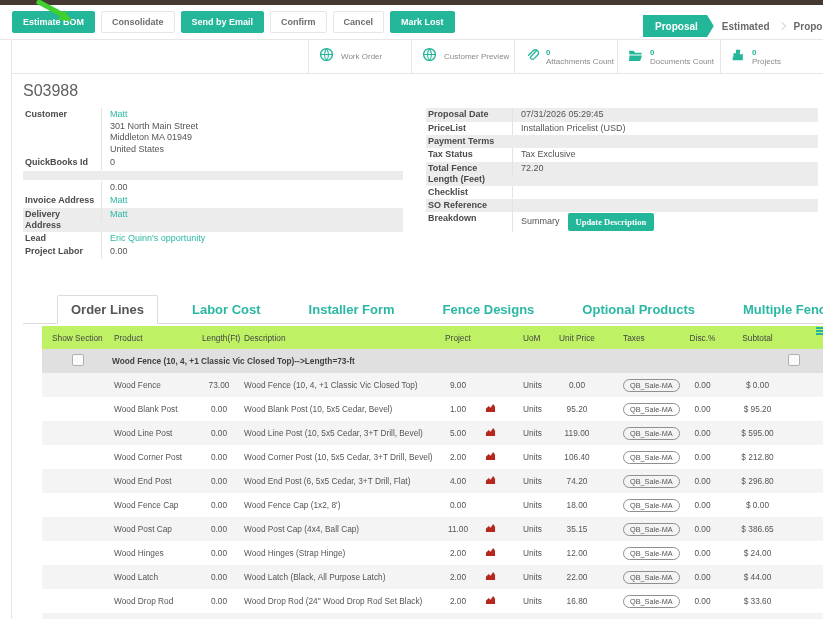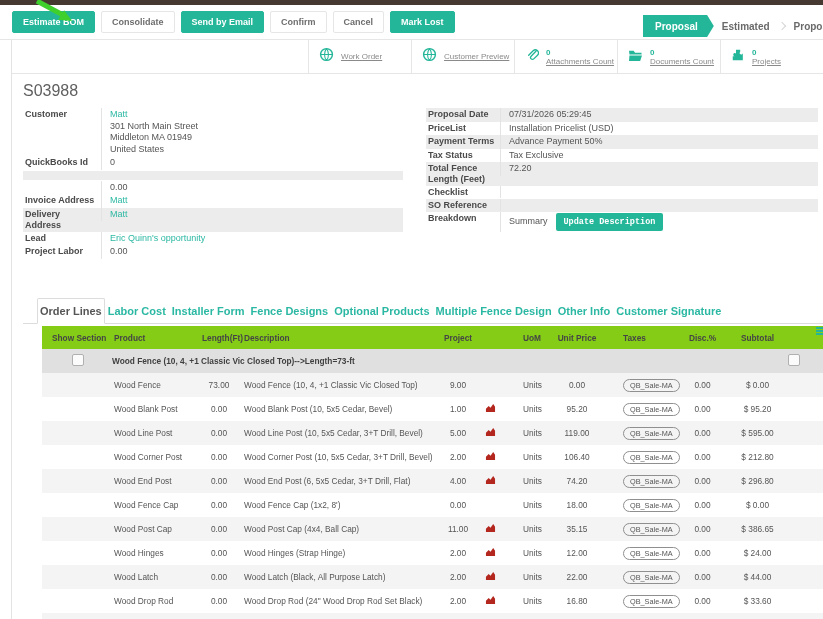--- a/index.html
+++ b/index.html
@@ -32,55 +32,55 @@
     border-left:1px solid #e3e3e3; }
 
   
   #smart-row { position:absolute; right:0; top:0; height:33px; display:flex; border-bottom:1px solid #e6e6e6; }
   .sheet-topline { position:absolute; left:0; top:33px; width:812px; border-bottom:1px solid #e6e6e6; }
   .smart-btn { width:103px; height:33px; border-left:1px solid #e6e6e6; display:flex; align-items:center;
     gap:7px; padding-left:10px; cursor:pointer; background:#fff; }
   .smart-btn svg { flex:0 0 auto; }
   .smart-txt { display:flex; flex-direction:column; line-height:9px; }
   .smart-count { font-size:8px; color:#24b699; font-weight:700; }
-  .smart-label { font-size:8px; color:#8a8a8a; width:70px;text-decoration:underline; }
+  .smart-label { font-size:8px; color:#8a8a8a; width:70px; }
 
   
   .record-title { position:absolute; left:11px; top:42px; font-size:16px; font-weight:500; color:#5f5f5f; }
 
   
   .fields { position:absolute; font-size:9px; color:#555; }
   .fields.left  { left:11px; top:68px; width:380px; }
   .fields.right { left:414px; top:68px; width:392px; }
   .frow { display:grid; min-height:12.5px; align-items:start; }
   .fields.left  .frow { grid-template-columns:78px 1fr; }
-  .fields.right .frow { grid-template-columns:74px 1fr; }
+  .fields.right .frow { grid-template-columns:74px 1fr;gap:12px; }
   .frow.shaded { background:#ececec; }
   .frow.band { min-height:9px; background:#ececec; margin:1px 0; }
   .flabel { font-weight:700; color:#4a4a4a; padding:1px 4px 1px 2px; line-height:11px; }
   .fval { border-left:1px solid #e3e3e3; padding:1px 0 1px 8px; line-height:11.5px; min-height:12px; }
   .fval .sub { color:#555; }
   .fval.link, .link-line { color:#2bb8a3; cursor:pointer; }
   .mini-btn { display:inline-block; background:#24b699; color:#fff; font-size:8.5px; font-weight:700;
     border:none; border-radius:2px; padding:4px 8px; margin-left:8px; cursor:pointer; vertical-align:middle;
-    font-family:Liberation Mono, monospace; }
+    font-family:Liberation Serif, serif; }
 
   
   .tabs { position:absolute; left:11px; top:260px; width:812px; height:24px; border-bottom:1px solid #dcdcdc;
     display:flex; align-items:flex-end; padding-left:14px; }
-  .tab { font-size:11px; font-weight:700; color:#2bb8a3; padding:6px 2px; cursor:pointer;
-    border:1px solid transparent; margin-bottom:-1px; white-space:nowrap; }
+  .tab { font-size:13px; font-weight:700; color:#2bb8a3; padding:6px 13px; cursor:pointer;
+    border:1px solid transparent; margin-bottom:-1px; white-space:nowrap;margin-left:20px; }
   .tab.active { color:#555; background:#fff; border:1px solid #dcdcdc; border-bottom:1px solid #fff;
     border-radius:2px 2px 0 0; }
 
   
   .otable { position:absolute; left:30px; top:286px; width:782px; font-size:8.3px; color:#555; }
   .trow { display:grid; grid-template-columns:70px 90px 42px 195px 46px 24px 46px 56px 73px 45px 65px 30px;
     height:24px; align-items:center; position:relative; }
-  .thead { height:23px; background:#84cc16; font-weight:700; color:#454545; }
+  .thead { height:23px; background:#bef264; font-weight:400; color:#454545; }
   .trow.sec { background:#e0e0e0; font-weight:700; color:#3f3f3f; }
   .trow.odd { background:#f4f4f4; }
   .c { overflow:visible; white-space:nowrap; }
   .c.num { text-align:center; padding-right:8px; }
   .c-check { padding-left:10px; }
   .c-prod { padding-left:2px; }
   .c-uom { padding-left:14px; }
   .c-tax { padding-left:12px; }
   .c-price.num { padding-right:12px; }
   .c-disc.num { padding-right:8px; }
@@ -208,21 +208,20 @@
         <div class="frow shaded">
     <span class="flabel">Proposal Date</span>
     <span class="fval"><span>07/31/2026 05:29:45</span></span>
   </div>
         <div class="frow">
     <span class="flabel">PriceList</span>
     <span class="fval"><span>Installation Pricelist (USD)</span></span>
   </div>
         <div class="frow shaded">
     <span class="flabel">Payment Terms</span>
-    <span class="fval"><span>Advance Payment 50%</span></span>
   </div>
         <div class="frow">
     <span class="flabel">Tax Status</span>
     <span class="fval"><span>Tax Exclusive</span></span>
   </div>
         <div class="frow shaded">
     <span class="flabel">Total Fence Length (Feet)</span>
     <span class="fval"><span>72.20</span></span>
   </div>
         <div class="frow">

